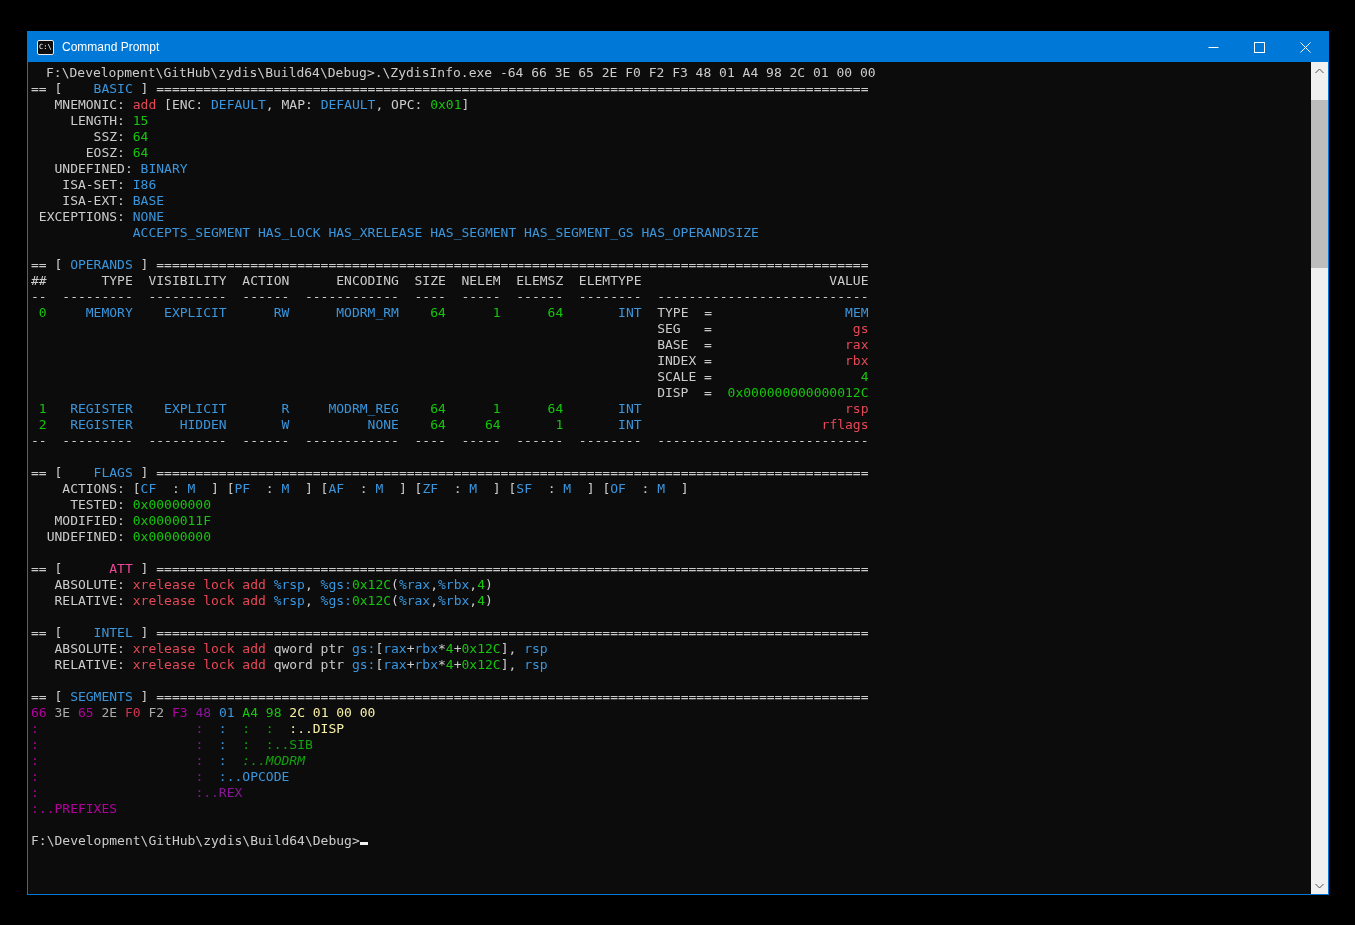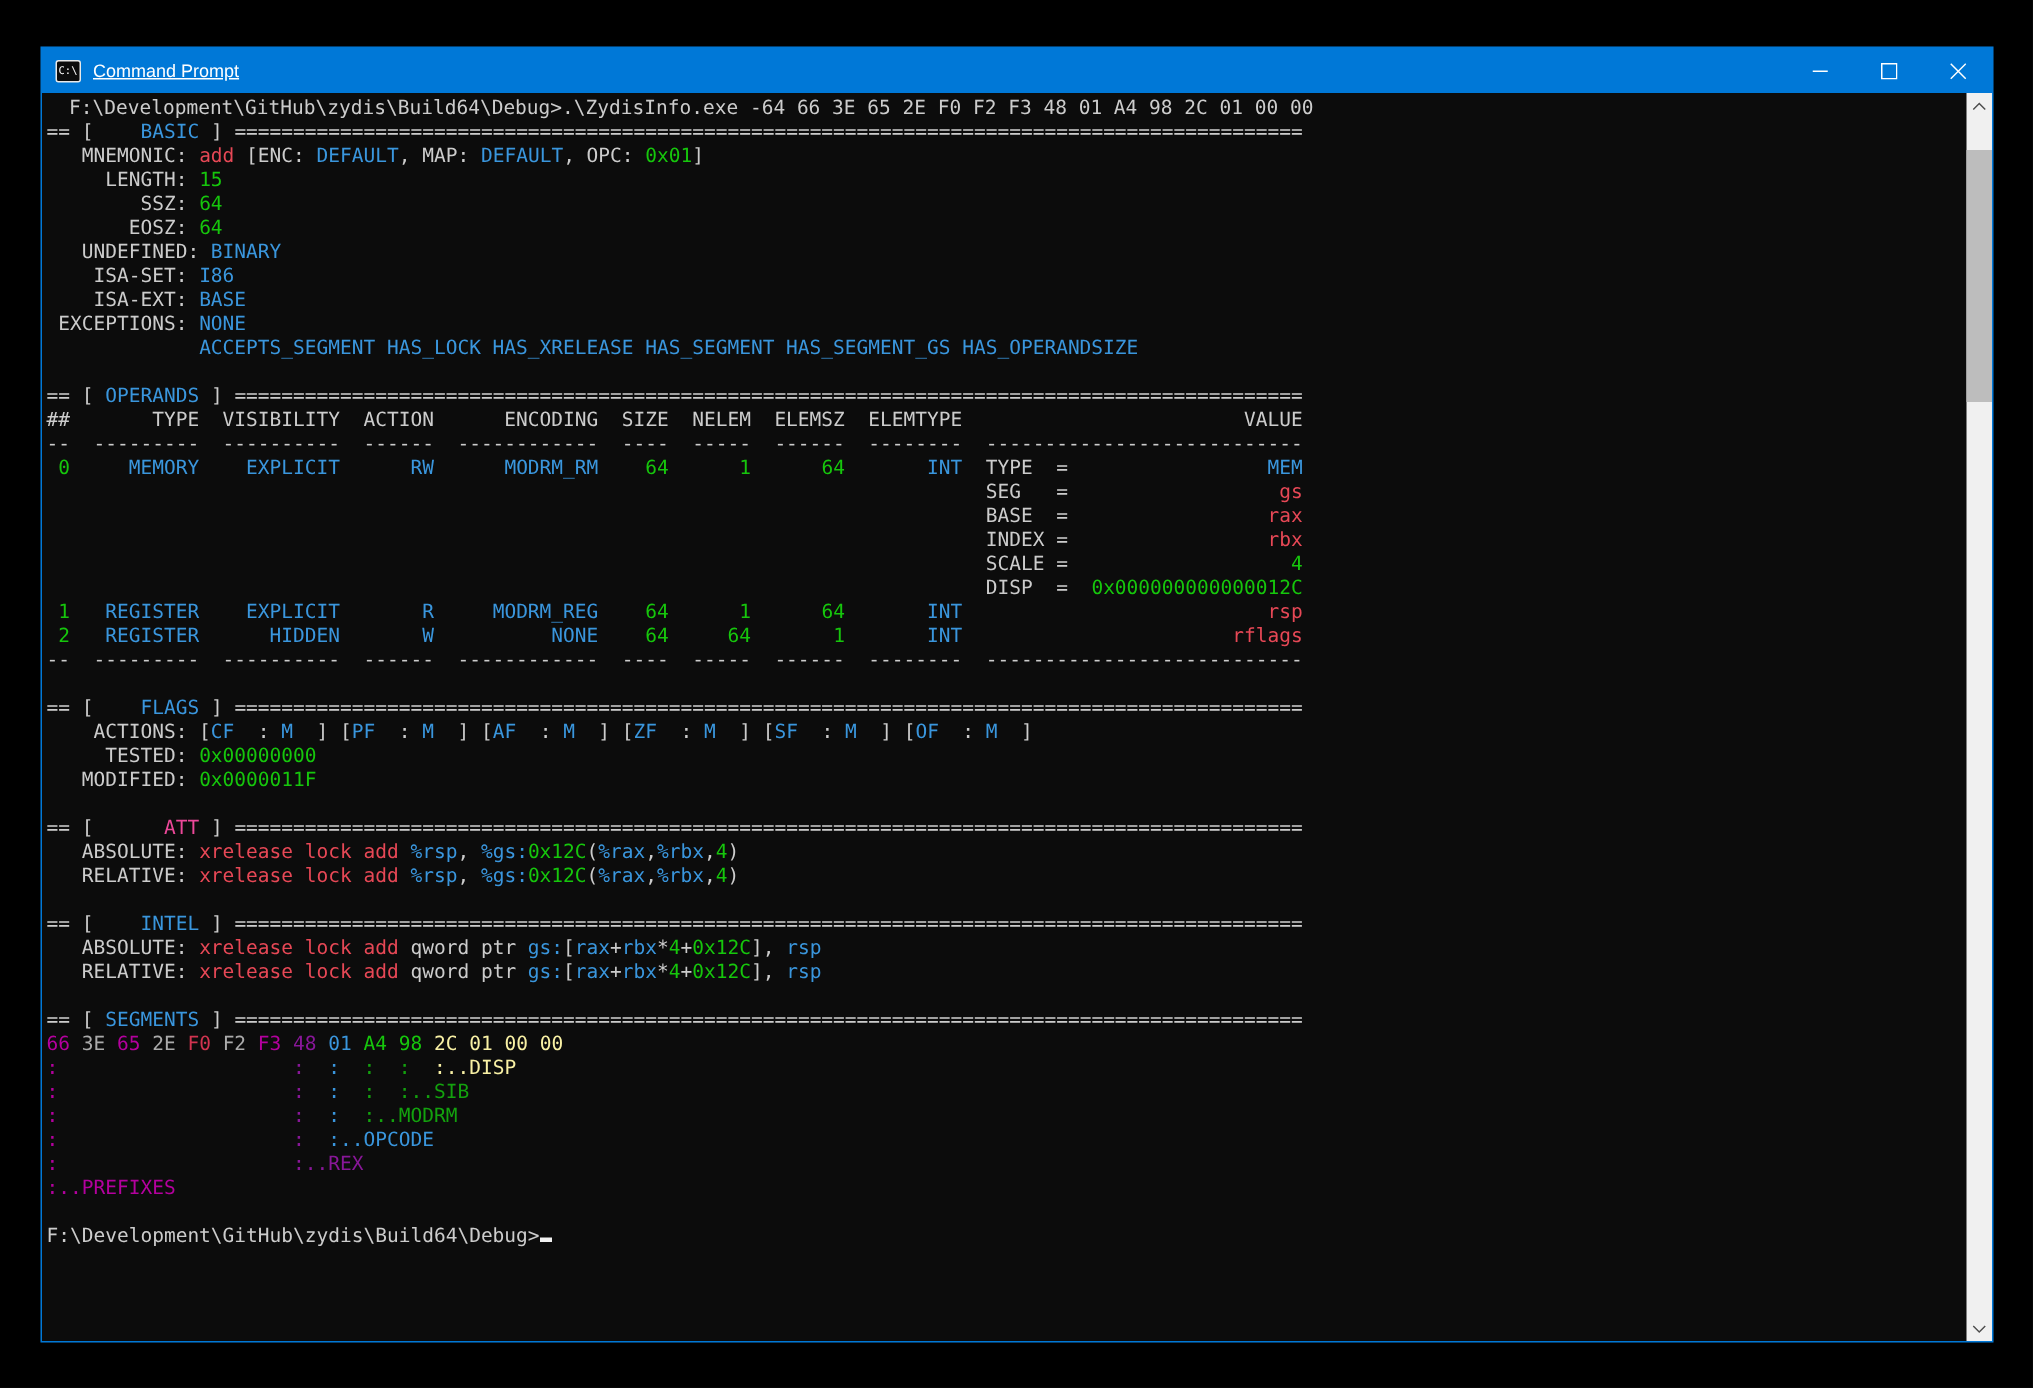--- a/index.html
+++ b/index.html
@@ -7,21 +7,21 @@
   body { background:#000; font-family:"DejaVu Sans Mono", monospace; position:relative; overflow:hidden; }
 
   .window { position:absolute; left:27px; top:31px; width:1302px; height:864px;
             border:1px solid #0078D7; background:#0C0C0C; display:flex; flex-direction:column; }
 
   .titlebar { height:30px; background:#0078D7; display:flex; align-items:center;
               padding-left:9px; flex:0 0 auto; }
   .cmd-icon { width:17px; height:15px; background:#0c0c0c; border:1px solid #e9e9e9;
               border-radius:2px; color:#fff; font-size:7px; line-height:13px;
               padding-left:1px; overflow:hidden; font-family:"DejaVu Sans Mono",monospace; }
-  .title { color:#ffffff; font-family:"Liberation Sans", sans-serif; font-size:12px; margin-left:8px;text-decoration:underline; }
+  .title { color:#ffffff; font-family:"Liberation Sans", sans-serif; font-size:12px; margin-left:8px; }
   .controls { margin-left:auto; display:flex; height:100%; }
   .wbtn { width:46px; height:30px; display:flex; align-items:center; justify-content:center; }
 
   .winbody { flex:1 1 auto; display:flex; min-height:0; }
   .console { flex:1 1 auto; padding:3px 0 0 3px; overflow:hidden; }
   .tl { height:16px; line-height:16px; font-size:13px; white-space:pre; color:#CCCCCC; }
 
   .scrollbar { flex:0 0 17px; width:17px; background:#F0F0F0; position:relative; }
   .sb-btn { position:absolute; left:0; width:17px; height:17px;
             display:flex; align-items:center; justify-content:center; }
@@ -84,34 +84,35 @@
         <div class="tl"><span style="color: rgb(204, 204, 204);">                                                                                </span><span style="color: rgb(204, 204, 204);">SCALE =</span><span style="color: rgb(204, 204, 204);">                   </span><span style="color: rgb(22, 198, 12);">4</span></div>
         <div class="tl"><span style="color: rgb(204, 204, 204);">                                                                                </span><span style="color: rgb(204, 204, 204);">DISP  =  </span><span style="color: rgb(22, 198, 12);">0x000000000000012C</span></div>
         <div class="tl"><span style="color: rgb(22, 198, 12);"> 1</span><span style="color: rgb(58, 150, 221);">   REGISTER</span><span style="color: rgb(58, 150, 221);">    EXPLICIT</span><span style="color: rgb(58, 150, 221);">       R</span><span style="color: rgb(58, 150, 221);">     MODRM_REG</span><span style="color: rgb(22, 198, 12);">    64</span><span style="color: rgb(22, 198, 12);">      1</span><span style="color: rgb(22, 198, 12);">      64</span><span style="color: rgb(58, 150, 221);">       INT</span><span style="color: rgb(204, 204, 204);">                          </span><span style="color: rgb(231, 72, 86);">rsp</span></div>
         <div class="tl"><span style="color: rgb(22, 198, 12);"> 2</span><span style="color: rgb(58, 150, 221);">   REGISTER</span><span style="color: rgb(58, 150, 221);">      HIDDEN</span><span style="color: rgb(58, 150, 221);">       W</span><span style="color: rgb(58, 150, 221);">          NONE</span><span style="color: rgb(22, 198, 12);">    64</span><span style="color: rgb(22, 198, 12);">     64</span><span style="color: rgb(22, 198, 12);">       1</span><span style="color: rgb(58, 150, 221);">       INT</span><span style="color: rgb(204, 204, 204);">                       </span><span style="color: rgb(231, 72, 86);">rflags</span></div>
         <div class="tl"><span style="color: rgb(204, 204, 204);">--  ---------  ----------  ------  ------------  ----  -----  ------  --------  ---------------------------</span></div>
         <div class="tl"></div>
         <div class="tl"><span style="color: rgb(204, 204, 204);">== [ </span><span style="color: rgb(58, 150, 221);">   FLAGS</span><span style="color: rgb(204, 204, 204);"> ] </span><span style="color: rgb(204, 204, 204);">===========================================================================================</span></div>
         <div class="tl"><span style="color: rgb(204, 204, 204);">    ACTIONS: [</span><span style="color: rgb(58, 150, 221);">CF</span><span style="color: rgb(204, 204, 204);">  : </span><span style="color: rgb(58, 150, 221);">M</span><span style="color: rgb(204, 204, 204);">  ] [</span><span style="color: rgb(58, 150, 221);">PF</span><span style="color: rgb(204, 204, 204);">  : </span><span style="color: rgb(58, 150, 221);">M</span><span style="color: rgb(204, 204, 204);">  ] [</span><span style="color: rgb(58, 150, 221);">AF</span><span style="color: rgb(204, 204, 204);">  : </span><span style="color: rgb(58, 150, 221);">M</span><span style="color: rgb(204, 204, 204);">  ] [</span><span style="color: rgb(58, 150, 221);">ZF</span><span style="color: rgb(204, 204, 204);">  : </span><span style="color: rgb(58, 150, 221);">M</span><span style="color: rgb(204, 204, 204);">  ] [</span><span style="color: rgb(58, 150, 221);">SF</span><span style="color: rgb(204, 204, 204);">  : </span><span style="color: rgb(58, 150, 221);">M</span><span style="color: rgb(204, 204, 204);">  ] [</span><span style="color: rgb(58, 150, 221);">OF</span><span style="color: rgb(204, 204, 204);">  : </span><span style="color: rgb(58, 150, 221);">M</span><span style="color: rgb(204, 204, 204);">  ]</span></div>
         <div class="tl"><span style="color: rgb(204, 204, 204);">     TESTED: </span><span style="color: rgb(22, 198, 12);">0x00000000</span></div>
         <div class="tl"><span style="color: rgb(204, 204, 204);">   MODIFIED: </span><span style="color: rgb(22, 198, 12);">0x0000011F</span></div>
+        <div class="tl"><span style="color: rgb(204, 204, 204);">  UNDEFINED: </span><span style="color: rgb(22, 198, 12);">0x00000000</span></div>
         <div class="tl"></div>
         <div class="tl"><span style="color: rgb(204, 204, 204);">== [ </span><span style="color: #ec4899;">     ATT</span><span style="color: rgb(204, 204, 204);"> ] </span><span style="color: rgb(204, 204, 204);">===========================================================================================</span></div>
         <div class="tl"><span style="color: rgb(204, 204, 204);">   ABSOLUTE: </span><span style="color: rgb(231, 72, 86);">xrelease lock add</span><span style="color: rgb(204, 204, 204);"> </span><span style="color: rgb(58, 150, 221);">%rsp</span><span style="color: rgb(204, 204, 204);">, </span><span style="color: rgb(58, 150, 221);">%gs:</span><span style="color: rgb(22, 198, 12);">0x12C</span><span style="color: rgb(204, 204, 204);">(</span><span style="color: rgb(58, 150, 221);">%rax</span><span style="color: rgb(204, 204, 204);">,</span><span style="color: rgb(58, 150, 221);">%rbx</span><span style="color: rgb(204, 204, 204);">,</span><span style="color: rgb(22, 198, 12);">4</span><span style="color: rgb(204, 204, 204);">)</span></div>
         <div class="tl"><span style="color: rgb(204, 204, 204);">   RELATIVE: </span><span style="color: rgb(231, 72, 86);">xrelease lock add</span><span style="color: rgb(204, 204, 204);"> </span><span style="color: rgb(58, 150, 221);">%rsp</span><span style="color: rgb(204, 204, 204);">, </span><span style="color: rgb(58, 150, 221);">%gs:</span><span style="color: rgb(22, 198, 12);">0x12C</span><span style="color: rgb(204, 204, 204);">(</span><span style="color: rgb(58, 150, 221);">%rax</span><span style="color: rgb(204, 204, 204);">,</span><span style="color: rgb(58, 150, 221);">%rbx</span><span style="color: rgb(204, 204, 204);">,</span><span style="color: rgb(22, 198, 12);">4</span><span style="color: rgb(204, 204, 204);">)</span></div>
         <div class="tl"></div>
         <div class="tl"><span style="color: rgb(204, 204, 204);">== [ </span><span style="color: rgb(58, 150, 221);">   INTEL</span><span style="color: rgb(204, 204, 204);"> ] </span><span style="color: rgb(204, 204, 204);">===========================================================================================</span></div>
         <div class="tl"><span style="color: rgb(204, 204, 204);">   ABSOLUTE: </span><span style="color: rgb(231, 72, 86);">xrelease lock add</span><span style="color: rgb(204, 204, 204);"> qword ptr </span><span style="color: rgb(58, 150, 221);">gs:</span><span style="color: rgb(204, 204, 204);">[</span><span style="color: rgb(58, 150, 221);">rax</span><span style="color: rgb(204, 204, 204);">+</span><span style="color: rgb(58, 150, 221);">rbx</span><span style="color: rgb(204, 204, 204);">*</span><span style="color: rgb(22, 198, 12);">4</span><span style="color: rgb(204, 204, 204);">+</span><span style="color: rgb(22, 198, 12);">0x12C</span><span style="color: rgb(204, 204, 204);">], </span><span style="color: rgb(58, 150, 221);">rsp</span></div>
         <div class="tl"><span style="color: rgb(204, 204, 204);">   RELATIVE: </span><span style="color: rgb(231, 72, 86);">xrelease lock add</span><span style="color: rgb(204, 204, 204);"> qword ptr </span><span style="color: rgb(58, 150, 221);">gs:</span><span style="color: rgb(204, 204, 204);">[</span><span style="color: rgb(58, 150, 221);">rax</span><span style="color: rgb(204, 204, 204);">+</span><span style="color: rgb(58, 150, 221);">rbx</span><span style="color: rgb(204, 204, 204);">*</span><span style="color: rgb(22, 198, 12);">4</span><span style="color: rgb(204, 204, 204);">+</span><span style="color: rgb(22, 198, 12);">0x12C</span><span style="color: rgb(204, 204, 204);">], </span><span style="color: rgb(58, 150, 221);">rsp</span></div>
         <div class="tl"></div>
         <div class="tl"><span style="color: rgb(204, 204, 204);">== [ </span><span style="color: rgb(58, 150, 221);">SEGMENTS</span><span style="color: rgb(204, 204, 204);"> ] </span><span style="color: rgb(204, 204, 204);">===========================================================================================</span></div>
         <div class="tl"><span style="color: rgb(180, 0, 158);">66</span><span style="color: rgb(204, 204, 204);"> </span><span style="color: rgb(171, 171, 171);">3E</span><span style="color: rgb(204, 204, 204);"> </span><span style="color: rgb(180, 0, 158);">65</span><span style="color: rgb(204, 204, 204);"> </span><span style="color: rgb(171, 171, 171);">2E</span><span style="color: rgb(204, 204, 204);"> </span><span style="color: rgb(209, 52, 80);">F0</span><span style="color: rgb(204, 204, 204);"> </span><span style="color: rgb(171, 171, 171);">F2</span><span style="color: rgb(204, 204, 204);"> </span><span style="color: rgb(180, 0, 158);">F3</span><span style="color: rgb(204, 204, 204);"> </span><span style="color: rgb(136, 23, 152);">48</span><span style="color: rgb(204, 204, 204);"> </span><span style="color: rgb(58, 150, 221);">01</span><span style="color: rgb(204, 204, 204);"> </span><span style="color: rgb(22, 198, 12);">A4</span><span style="color: rgb(204, 204, 204);"> </span><span style="color: rgb(22, 198, 12);">98</span><span style="color: rgb(204, 204, 204);"> </span><span style="color: rgb(249, 241, 165);">2C 01 00 00</span></div>
         <div class="tl"><span style="color: rgb(180, 0, 158);">:</span><span style="color: rgb(204, 204, 204);">                    </span><span style="color: rgb(136, 23, 152);">:</span><span style="color: rgb(204, 204, 204);">  </span><span style="color: rgb(58, 150, 221);">:</span><span style="color: rgb(204, 204, 204);">  </span><span style="color: rgb(19, 161, 14);">:</span><span style="color: rgb(204, 204, 204);">  </span><span style="color: rgb(19, 161, 14);">:</span><span style="color: rgb(204, 204, 204);">  </span><span style="color: rgb(249, 241, 165);">:..DISP</span></div>
         <div class="tl"><span style="color: rgb(180, 0, 158);">:</span><span style="color: rgb(204, 204, 204);">                    </span><span style="color: rgb(136, 23, 152);">:</span><span style="color: rgb(204, 204, 204);">  </span><span style="color: rgb(58, 150, 221);">:</span><span style="color: rgb(204, 204, 204);">  </span><span style="color: rgb(19, 161, 14);">:</span><span style="color: rgb(204, 204, 204);">  </span><span style="color: rgb(19, 161, 14);">:..SIB</span></div>
-        <div class="tl"><span style="color: rgb(180, 0, 158);">:</span><span style="color: rgb(204, 204, 204);">                    </span><span style="color: rgb(136, 23, 152);">:</span><span style="color: rgb(204, 204, 204);">  </span><span style="color: rgb(58, 150, 221);">:</span><span style="color: rgb(204, 204, 204);">  </span><span style="color: rgb(19, 161, 14);">:..MODRM</span></div>
+        <div class="tl"><span style="color: rgb(180, 0, 158);">:</span><span style="color: rgb(204, 204, 204);">                    </span><span style="color: rgb(136, 23, 152);">:</span><span style="color: rgb(204, 204, 204);">  </span><span style="color: rgb(58, 150, 221);">:</span><span style="color: rgb(204, 204, 204);">  </span><span style="color: rgb(19, 161, 14); font-style: italic;">:..MODRM</span></div>
         <div class="tl"><span style="color: rgb(180, 0, 158);">:</span><span style="color: rgb(204, 204, 204);">                    </span><span style="color: rgb(136, 23, 152);">:</span><span style="color: rgb(204, 204, 204);">  </span><span style="color: rgb(58, 150, 221);">:..OPCODE</span></div>
         <div class="tl"><span style="color: rgb(180, 0, 158);">:</span><span style="color: rgb(204, 204, 204);">                    </span><span style="color: rgb(136, 23, 152);">:..REX</span></div>
         <div class="tl"><span style="color: rgb(180, 0, 158);">:..PREFIXES</span></div>
         <div class="tl"></div>
         <div class="tl"><span style="color: rgb(204, 204, 204);">F:\Development\GitHub\zydis\Build64\Debug&gt;</span><span class="cursor"></span></div>
       </div>
     <div class="scrollbar">
       <div class="sb-btn up">
         <svg width="9" height="6">
             <polyline points="0.5,5 4.5,1 8.5,5" fill="none" stroke="#505050" stroke-width="1"></polyline>

